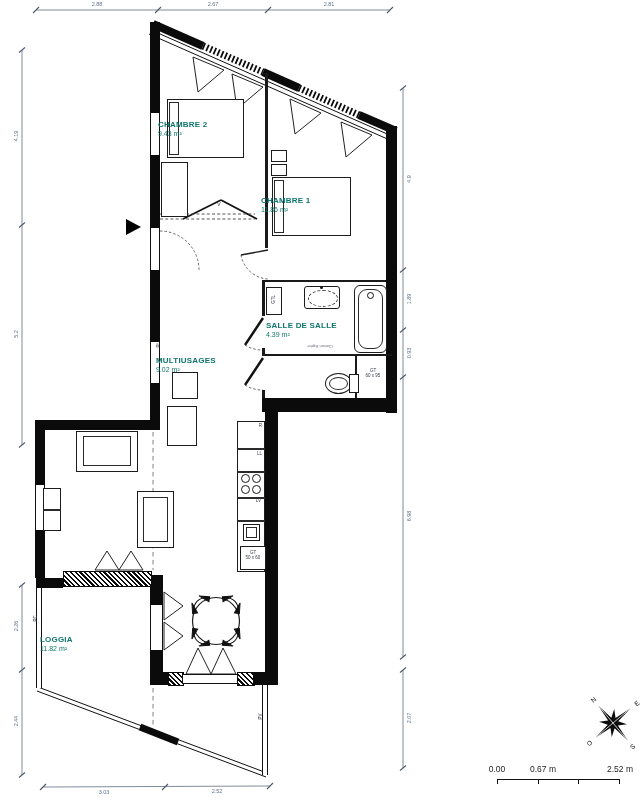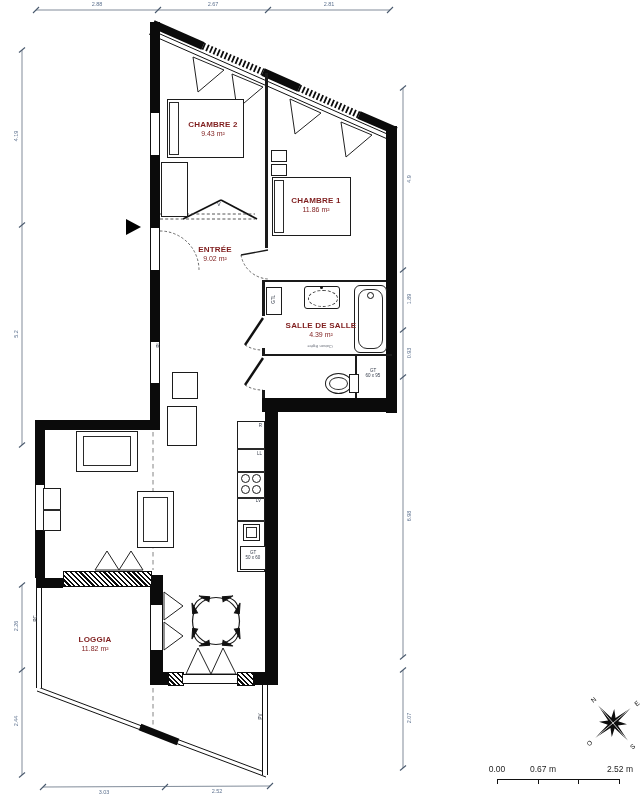--- a/index.html
+++ b/index.html
@@ -7,21 +7,21 @@
          font-family:"Liberation Sans","DejaVu Sans",sans-serif;}
   .abs{position:absolute;}
   .wall{position:absolute;background:#0b0b0b;}
   .twall{position:absolute;background:#1a1a1a;}
   .win{position:absolute;background:#fff;border-left:1px solid #111;border-right:1px solid #111;}
   .thresh{position:absolute;background:#fff;border:1px solid #111;}
   .hatch{position:absolute;background:repeating-linear-gradient(45deg,#0c0c0c 0 1.6px,#fff 1.6px 3.4px);border:1px solid #0c0c0c;}
   .furn{position:absolute;border:1.1px solid #1c1c1c;background:#fff;box-sizing:border-box;}
   .furn-in{position:absolute;border:1px solid #2a2a2a;background:#fff;box-sizing:border-box;}
   .circ{border-radius:50%;}
-  .room-label{position:absolute;width:110px;text-align:center;color:#7f1d1d;transform:translate(-50%,-50%);line-height:1.25;}
+  .room-label{position:absolute;width:110px;text-align:left;color:#0f766e;transform:translate(-50%,-50%);line-height:1.25;}
   .rname{font-weight:700;font-size:8px;letter-spacing:.2px;}
   .rarea{font-weight:400;font-size:7px;}
   .tiny{position:absolute;font-size:4.5px;color:#39404f;line-height:1.1;}
   .tiny.c{text-align:center;}
   .dim{position:absolute;font-size:5.5px;color:#5f7390;width:30px;text-align:center;}
   .vrt{transform:rotate(-90deg);}
   .flip{transform:rotate(180deg);color:#6a6f7a;}
   .scale-label{position:absolute;font-size:8.5px;color:#1d1d1d;width:44px;text-align:center;}
   .arrow-right{position:absolute;width:0;height:0;border-top:8px solid transparent;border-bottom:8px solid transparent;border-left:15px solid #000;}
   svg{position:absolute;left:0;top:0;pointer-events:none;}
@@ -257,27 +257,27 @@
   <div class="arrow-right" style="left:126px;top:219px;"></div>
 
   <div class="room-label" style="left:213px;top:129px;">
     <div class="rname">CHAMBRE 2</div>
     <div class="rarea">9.43 m²</div>
   </div>
   <div class="room-label" style="left:316px;top:205px;">
     <div class="rname">CHAMBRE 1</div>
     <div class="rarea">11.86 m²</div>
   </div>
-  <div class="room-label" style="left:215px;top:254px;">
-    <div class="rname">ENTRÉE</div>
-    <div class="rarea">9.02 m²</div>
-  </div>
   <div class="room-label" style="left:321px;top:330px;">
     <div class="rname">SALLE DE SALLE</div>
     <div class="rarea">4.39 m²</div>
+  </div>
+  <div class="room-label" style="left:211px;top:365px;">
+    <div class="rname">MULTIUSAGES</div>
+    <div class="rarea">9.02 m²</div>
   </div>
   <div class="room-label" style="left:95px;top:644px;">
     <div class="rname">LOGGIA</div>
     <div class="rarea">11.82 m²</div>
   </div>
 
   <div class="tiny vrt" style="left:262px;top:297px;width:24px;text-align:center;">GTL</div>
   <div class="tiny c" style="left:362px;top:369px;width:22px;">
     <div>GT</div>
     <div>60 x 95</div>

